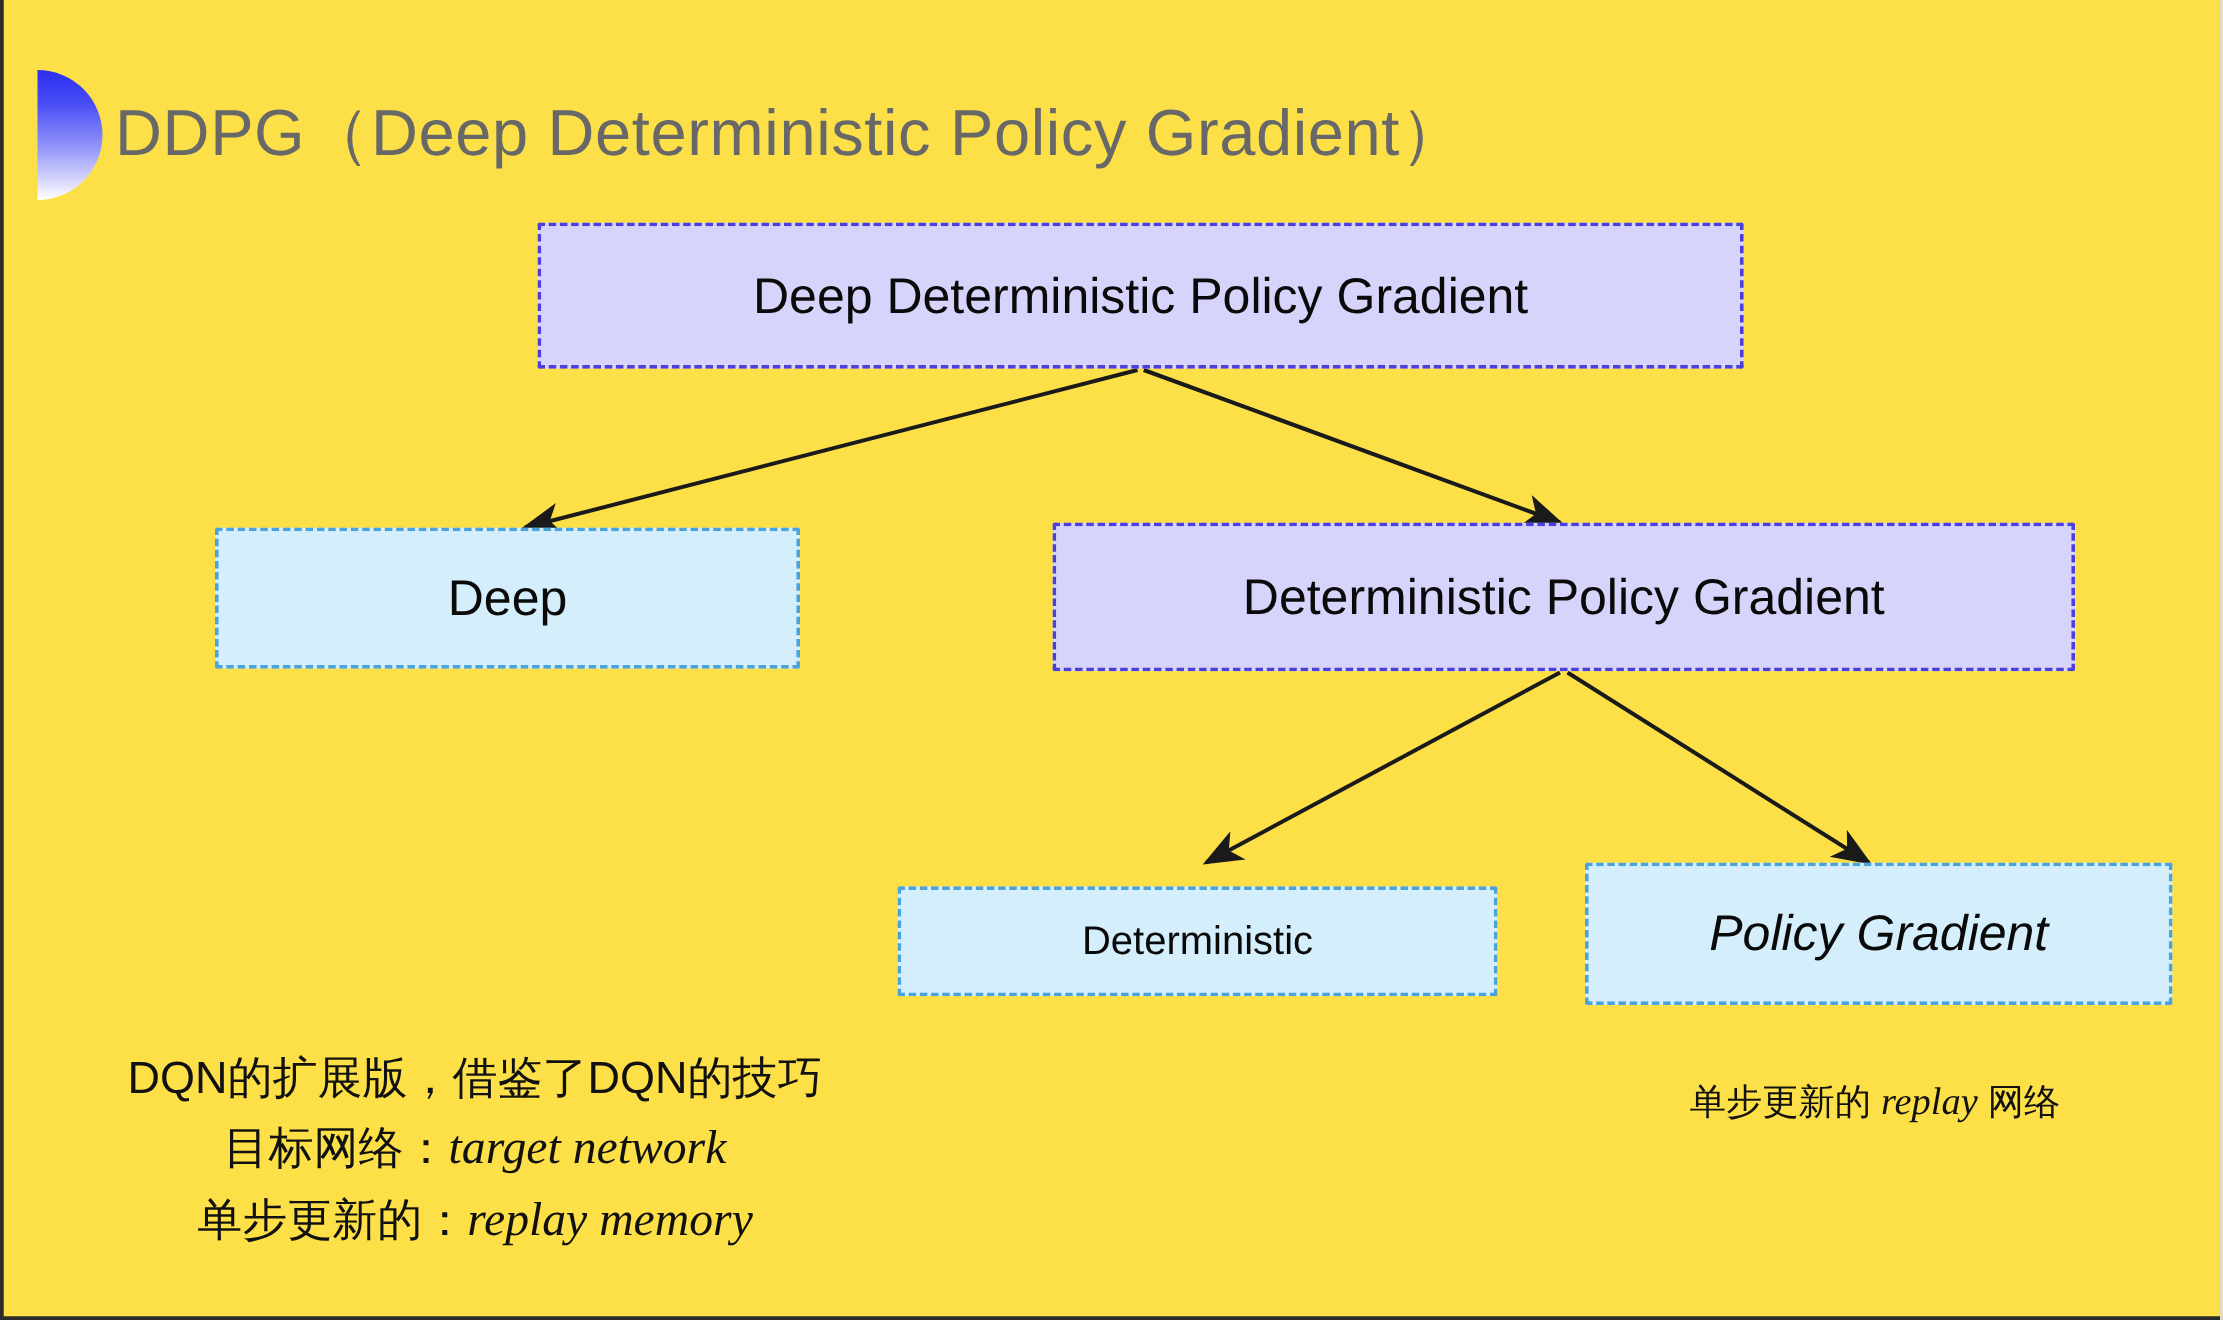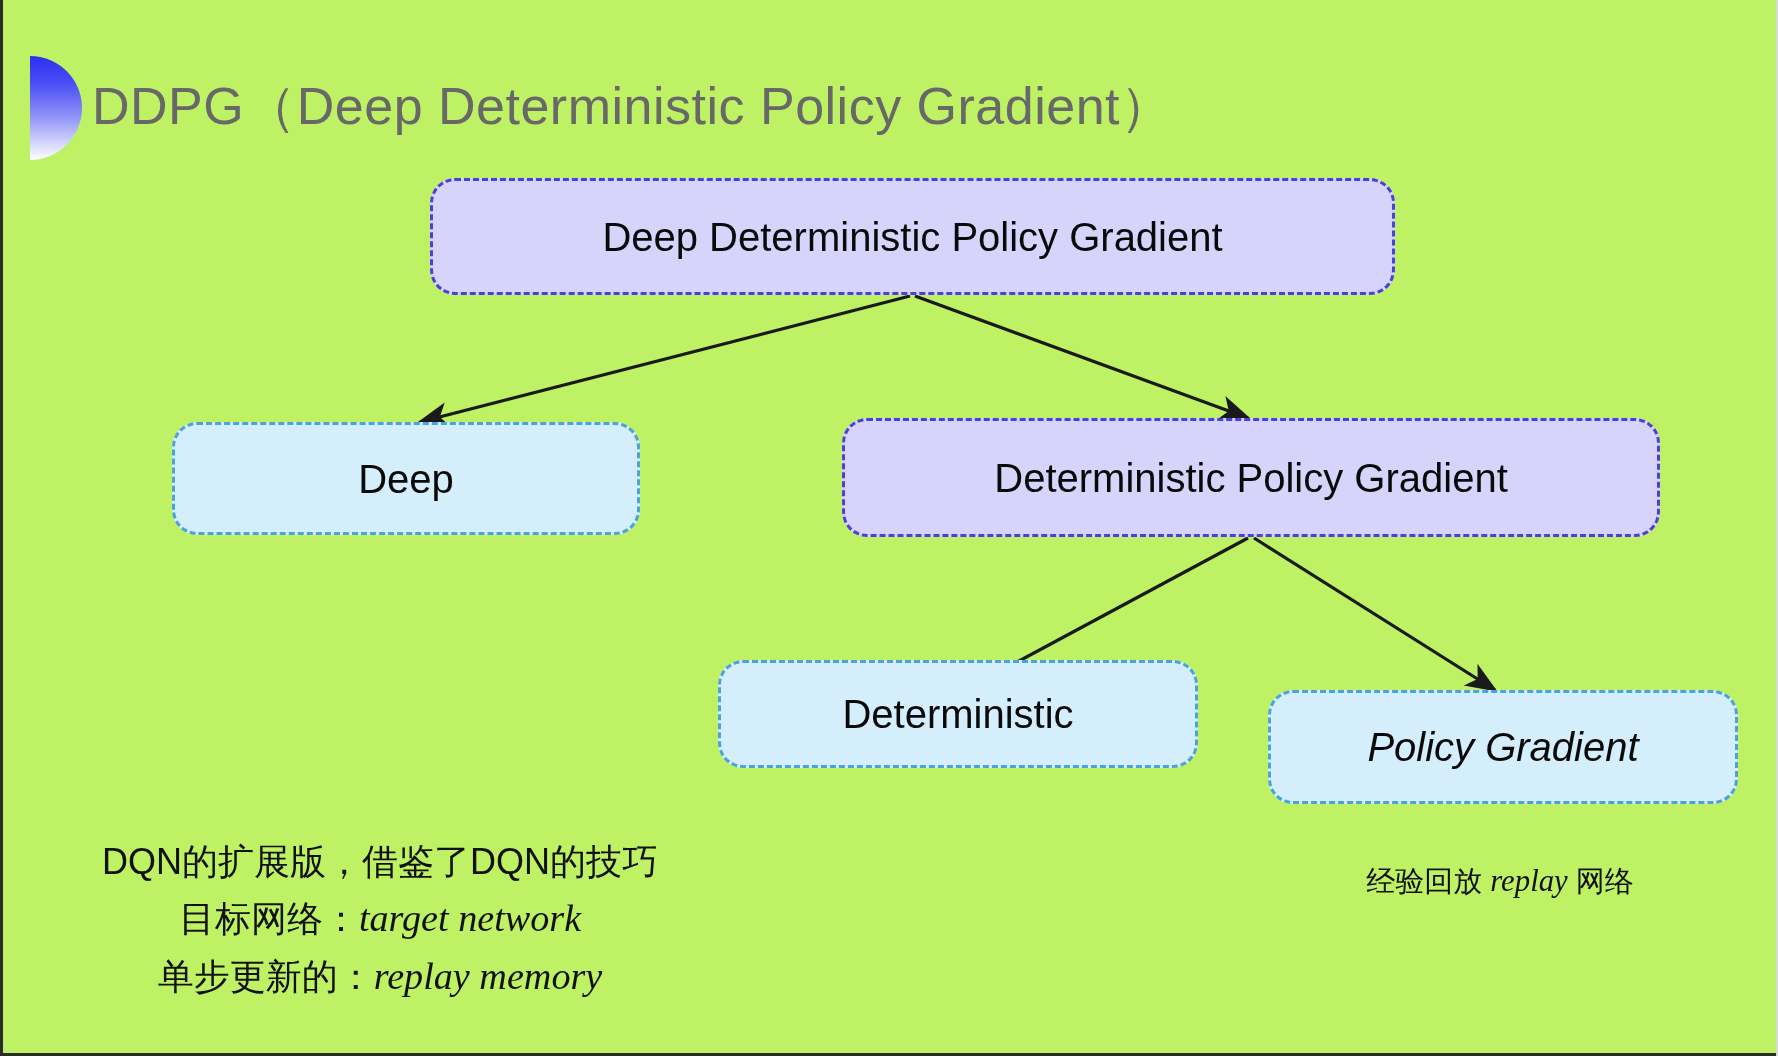--- a/index.html
+++ b/index.html
@@ -4,21 +4,21 @@
 <style>
   html, body {
     margin: 0;
     padding: 0;
     background: #f2f2f2;
   }
   #slide {
     position: relative;
     width: 1778px;
     height: 1056px;
-    background: #bef264;
+    background: #fde047;
     overflow: hidden;
     font-family: "Liberation Sans", "DejaVu Sans", sans-serif;
     box-sizing: border-box;
   }
   
   #frame-left {
     position: absolute;
     left: 0; top: 0;
     width: 3px; height: 1056px;
     background: #2b2b2b;
@@ -58,38 +58,38 @@
     white-space: nowrap;
   }
 
   
   .node {
     position: absolute;
     box-sizing: border-box;
     display: flex;
     align-items: center;
     justify-content: center;
-    border-radius: 25px;
+    border-radius: 2px;
     color: #0a0a0a;
     text-align: center;
     line-height: 1.1;
   }
   .node-purple {
     background: #d7d4fb;
     border: 3px dashed #4b3fe0;
   }
   .node-blue {
     background: #d4eefb;
     border: 3px dashed #4aa3dd;
   }
 
   #node-root   { left: 430px;  top: 178px; width: 965px; height: 117px; font-size: 40px; }
   #node-deep   { left: 172px;  top: 422px; width: 468px; height: 113px; font-size: 40px; }
   #node-dpg    { left: 842px;  top: 418px; width: 818px; height: 119px; font-size: 40px; }
-  #node-det    { left: 718px;  top: 660px; width: 480px; height: 108px; font-size: 40px; }
+  #node-det    { left: 718px;  top: 709px; width: 480px; height: 88px; font-size: 32px; }
   #node-pg     { left: 1268px; top: 690px; width: 470px; height: 114px; font-size: 40px; font-style: italic; }
 
   
   #arrows {
     position: absolute;
     left: 0; top: 0;
     width: 1778px; height: 1056px;
     pointer-events: none;
   }
 
@@ -171,17 +171,17 @@
   <div class="node node-blue" id="node-pg">Policy Gradient</div>
 
   <div class="caption" id="caption-deep">
     <span class="cap-line">DQN的扩展版，借鉴了DQN的技巧</span>
     <span class="cap-line"><span>目标网络：</span><span class="mathit">target network</span></span>
     <span class="cap-line"><span>单步更新的：</span><span class="mathit">replay memory</span></span>
   </div>
 
 
   <div class="caption" id="caption-pg">
-    <span class="cap-line">经验回放</span>
+    <span class="cap-line">单步更新的</span>
     <span class="cap-line"><span class="mathit">replay</span><span> 网络</span></span>
   </div>
 
 </div>
 
 </body></html>

